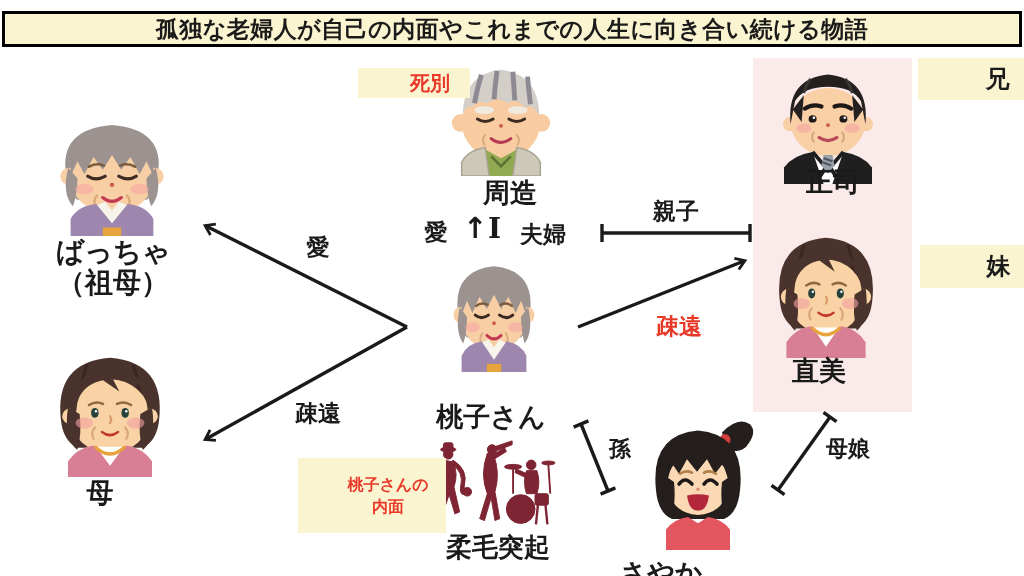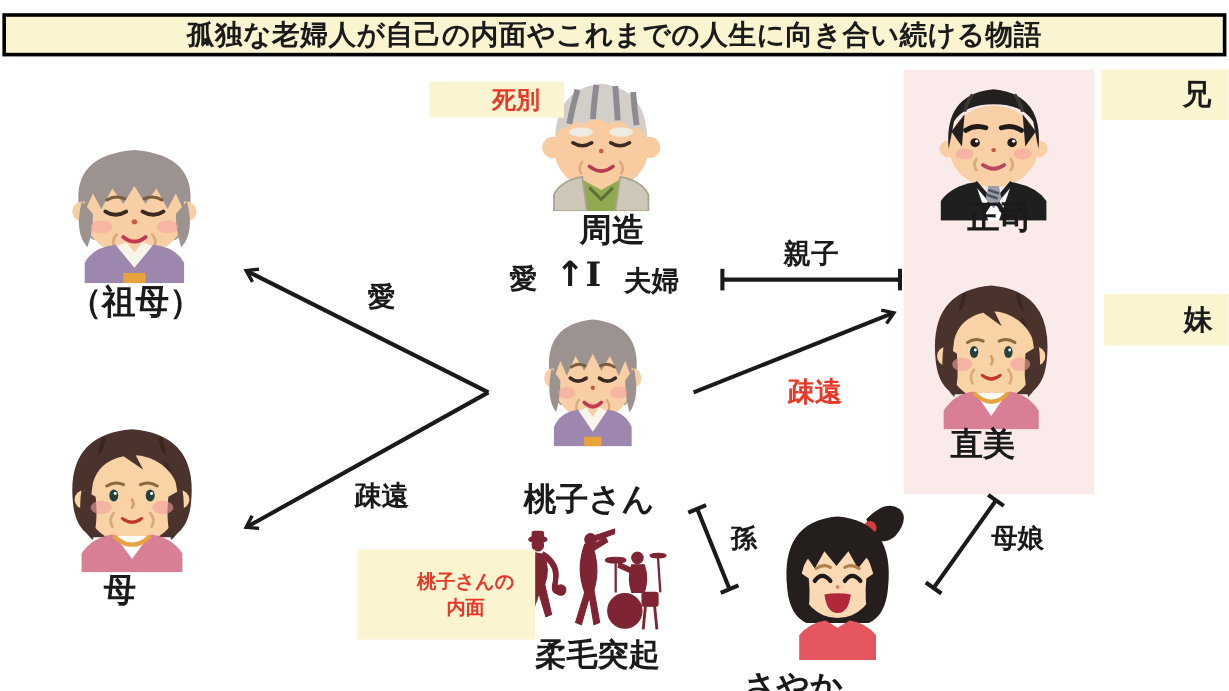--- a/index.html
+++ b/index.html
@@ -243,25 +243,26 @@
   <div class="abs tag" style="left:920px;top:245px;width:93px;height:43px;font-size:24px;">妹</div>
   <div class="abs tag red" style="left:298px;top:458px;width:116px;height:75px;font-size:16px;text-align:center;">
     <div>桃子さんの</div>
     <div>内面</div>
   </div>
 
   <div class="abs name" style="left:510px;top:178px;font-size:27px;">周造</div>
   <div class="abs name" style="left:833px;top:167px;font-size:27px;">正司</div>
   <div class="abs name" style="left:819px;top:356px;font-size:27px;">直美</div>
   <div class="abs name" style="left:113px;top:236px;font-size:28px;">
+    <div>ばっちゃ</div>
     <div>（祖母）</div>
   </div>
   <div class="abs name" style="left:100px;top:478px;font-size:27px;">母</div>
   <div class="abs name" style="left:491px;top:370px;font-size:27px;margin-top:32px;">桃子さん</div>
-  <div class="abs name" style="left:498px;top:533px;font-size:26px;font-family:Liberation Mono, monospace;">柔毛突起</div>
+  <div class="abs name" style="left:498px;top:533px;font-size:26px;">柔毛突起</div>
   <div class="abs name" style="left:661px;top:534px;font-size:27px;margin-top:24px;">さやか</div>
 
   <div class="abs rel" style="left:318px;top:232px;font-size:23px;">愛</div>
   <div class="abs rel" style="left:318px;top:398px;font-size:23px;">疎遠</div>
   <div class="abs rel" style="left:436px;top:217px;font-size:23px;">愛</div>
   <div class="abs glyph" style="left:463px;top:211px;font-size:29px;">↑</div>
   <div class="abs glyph serifI" style="left:488px;top:212px;font-size:28px;font-weight:bold;">I</div>
   <div class="abs rel" style="left:543px;top:219px;font-size:23px;">夫婦</div>
   <div class="abs rel" style="left:676px;top:196px;font-size:23px;">親子</div>
   <div class="abs rel red" style="left:679px;top:311px;font-size:23px;">疎遠</div>

